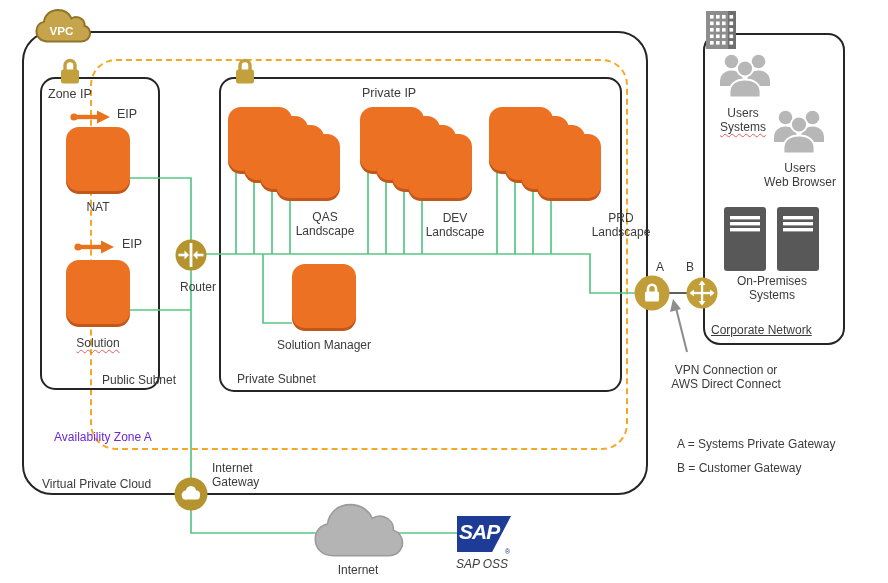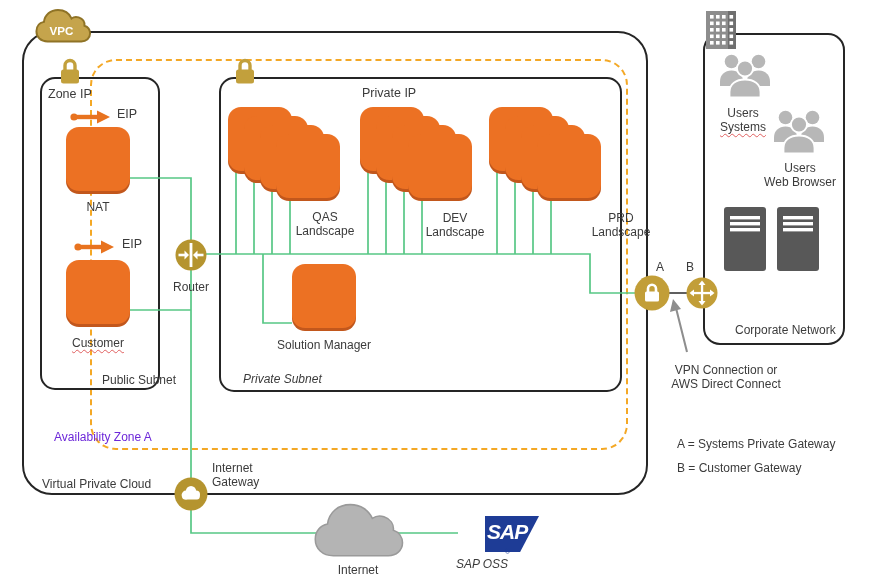--- a/index.html
+++ b/index.html
@@ -12,21 +12,21 @@
   .blk{display:block;}
   .sq{position:absolute;width:64px;height:64px;border-radius:13px;background:#EC7123;box-shadow:0 3px 0 #C2571C;}
   .stack{position:absolute;width:112px;height:94px;}
   .misspell{text-decoration:underline;text-decoration-style:wavy;text-decoration-color:#e06060;
             text-decoration-thickness:1px;text-underline-offset:2px;}
   .orange-text{color:#6d28d9;}
   svg{display:block;}
   #connectors{position:absolute;left:0;top:0;z-index:2;pointer-events:none;}
   .z1{z-index:1;} .z3{z-index:3;}
   #sap-logo{position:absolute;left:457px;top:516px;width:54px;height:36px;background:#1E3C96;
-            clip-path:polygon(0 0,100% 0,65% 100%,0 100%);margin-left:28px;}
+            clip-path:polygon(0 0,100% 0,65% 100%,0 100%);}
   #sap-logo span{display:block;color:#fff;font-weight:bold;font-style:italic;font-size:21px;
                  letter-spacing:-1px;padding:4px 0 0 2px;}
 </style>
 </head>
 <body>
 
 <div id="stage">
 
   <div class="box z1" style="left:22px;top:31px;width:626px;height:464px;border-radius:30px;border-width:2.5px;"></div>
   <div class="box z1" style="left:90px;top:59px;width:538px;height:391px;border:2.5px dashed #F4A825;border-radius:26px;"></div>
@@ -113,36 +113,36 @@
     <svg width="44" height="14" viewBox="0 0 44 14">
       <circle cx="5" cy="7" r="3.6" fill="#E8731F"></circle>
       <rect x="7" y="4.8" width="21" height="4.4" fill="#E8731F"></rect>
       <polygon points="28,0.5 28,13.5 41,7" fill="#E8731F"></polygon>
     </svg>
   </div>
   <div class="lbl z3" style="left:122px;top:237px;font-size:12.5px;">EIP</div>
 
   <div class="sq z3" style="left:66px;top:260px;"></div>
   <div class="lbl ctr z3" style="left:56px;top:336px;width:84px;">
-    <span class="misspell">Customer</span>
+    <span class="misspell">Solution</span>
   </div>
 
   <div class="lbl z3" style="left:54px;top:373px;margin-left:48px;">Public Subnet</div>
 
   <div class="abs z3" style="left:175px;top:239px;">
     <svg width="32" height="32" viewBox="0 0 32 32">
       <circle cx="16" cy="16" r="15.5" fill="#B5942F"></circle>
       <rect x="14.6" y="4" width="2.8" height="24" fill="#fff"></rect>
       <rect x="3.5" y="14.7" width="6.5" height="2.6" fill="#fff"></rect>
       <polygon points="9.5,11.5 9.5,20.5 14,16" fill="#fff"></polygon>
       <rect x="22" y="14.7" width="6.5" height="2.6" fill="#fff"></rect>
       <polygon points="22.5,11.5 22.5,20.5 18,16" fill="#fff"></polygon>
     </svg>
   </div>
-  <div class="lbl ctr z3" style="left:161px;top:280px;width:60px;">Router</div>
+  <div class="lbl ctr z3" style="left:161px;top:280px;width:60px;padding-left:7px;">Router</div>
 
   <div class="lbl z3" style="left:362px;top:86px;font-size:12.5px;">Private IP</div>
 
   <div class="stack z3" style="left:228px;top:107px;">
     <div class="sq" style="left:0;top:0;"></div>
     <div class="sq" style="left:16px;top:9px;"></div>
     <div class="sq" style="left:32px;top:18px;"></div>
     <div class="sq" style="left:48px;top:27px;"></div>
   </div>
   <div class="lbl ctr z3" style="left:275px;top:210px;width:100px;">
@@ -168,21 +168,21 @@
     <div class="sq" style="left:48px;top:27px;"></div>
   </div>
   <div class="lbl ctr z3" style="left:535px;top:211px;width:100px;margin-left:36px;">
     <span class="blk">PRD</span>
     <span class="blk">Landscape</span>
   </div>
 
   <div class="sq z3" style="left:292px;top:264px;"></div>
   <div class="lbl ctr z3" style="left:264px;top:338px;width:120px;">Solution Manager</div>
 
-  <div class="lbl z3" style="left:243px;top:372px;font-style:italic;">Private Subnet</div>
+  <div class="lbl z3" style="left:237px;top:372px;">Private Subnet</div>
 
   <div class="lbl orange-text z3" style="left:54px;top:430px;">Availability Zone A</div>
   <div class="lbl z3" style="left:42px;top:477px;">Virtual Private Cloud</div>
 
   <div class="abs z3" style="left:174px;top:477px;">
     <svg width="34" height="34" viewBox="0 0 34 34">
       <circle cx="17" cy="17" r="16.5" fill="#B5942F"></circle>
       <g fill="#ffffff">
         <circle cx="12" cy="18" r="4.4"></circle>
         <circle cx="17" cy="14.2" r="5.2"></circle>
@@ -320,16 +320,20 @@
   <div class="abs z3" style="left:777px;top:207px;">
     <svg width="42" height="64" viewBox="0 0 42 64">
       <rect width="42" height="64" rx="3" fill="#585858"></rect>
       <g fill="#ffffff">
         <rect x="6" y="9" width="30" height="3.4"></rect>
           <rect x="6" y="15" width="30" height="3.4"></rect>
           <rect x="6" y="21" width="30" height="3.4"></rect>
       </g>
     </svg>
   </div>
-
-  <div class="lbl z3" style="left:735px;top:323px;">Corporate Network</div>
+  <div class="lbl ctr z3" style="left:720px;top:274px;width:104px;">
+    <span class="blk">On-Premises</span>
+    <span class="blk">Systems</span>
+  </div>
+
+  <div class="lbl z3" style="left:711px;top:323px;text-decoration:underline;">Corporate Network</div>
 
 </div>
 
 </body></html>

